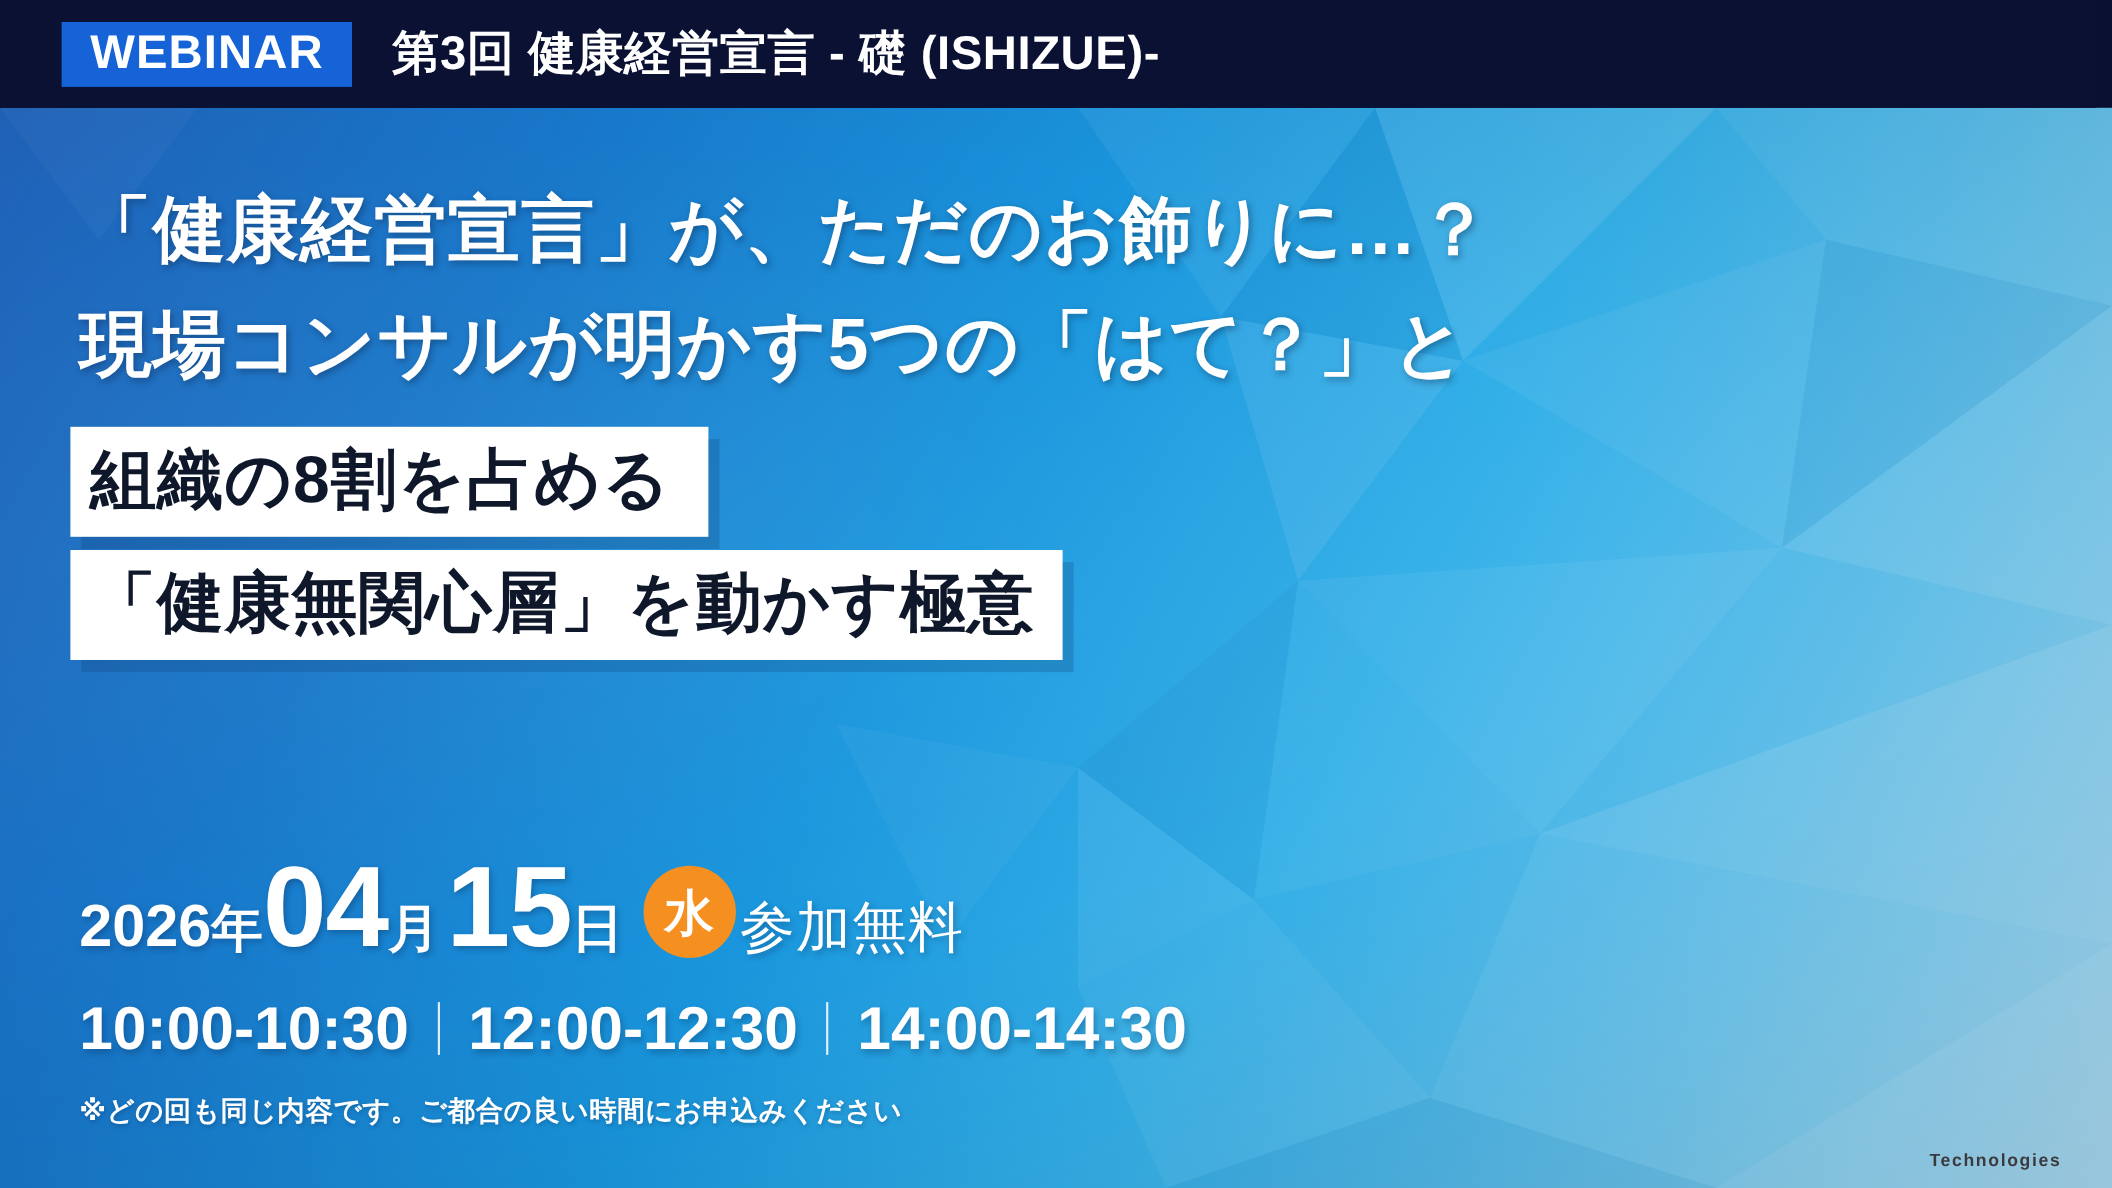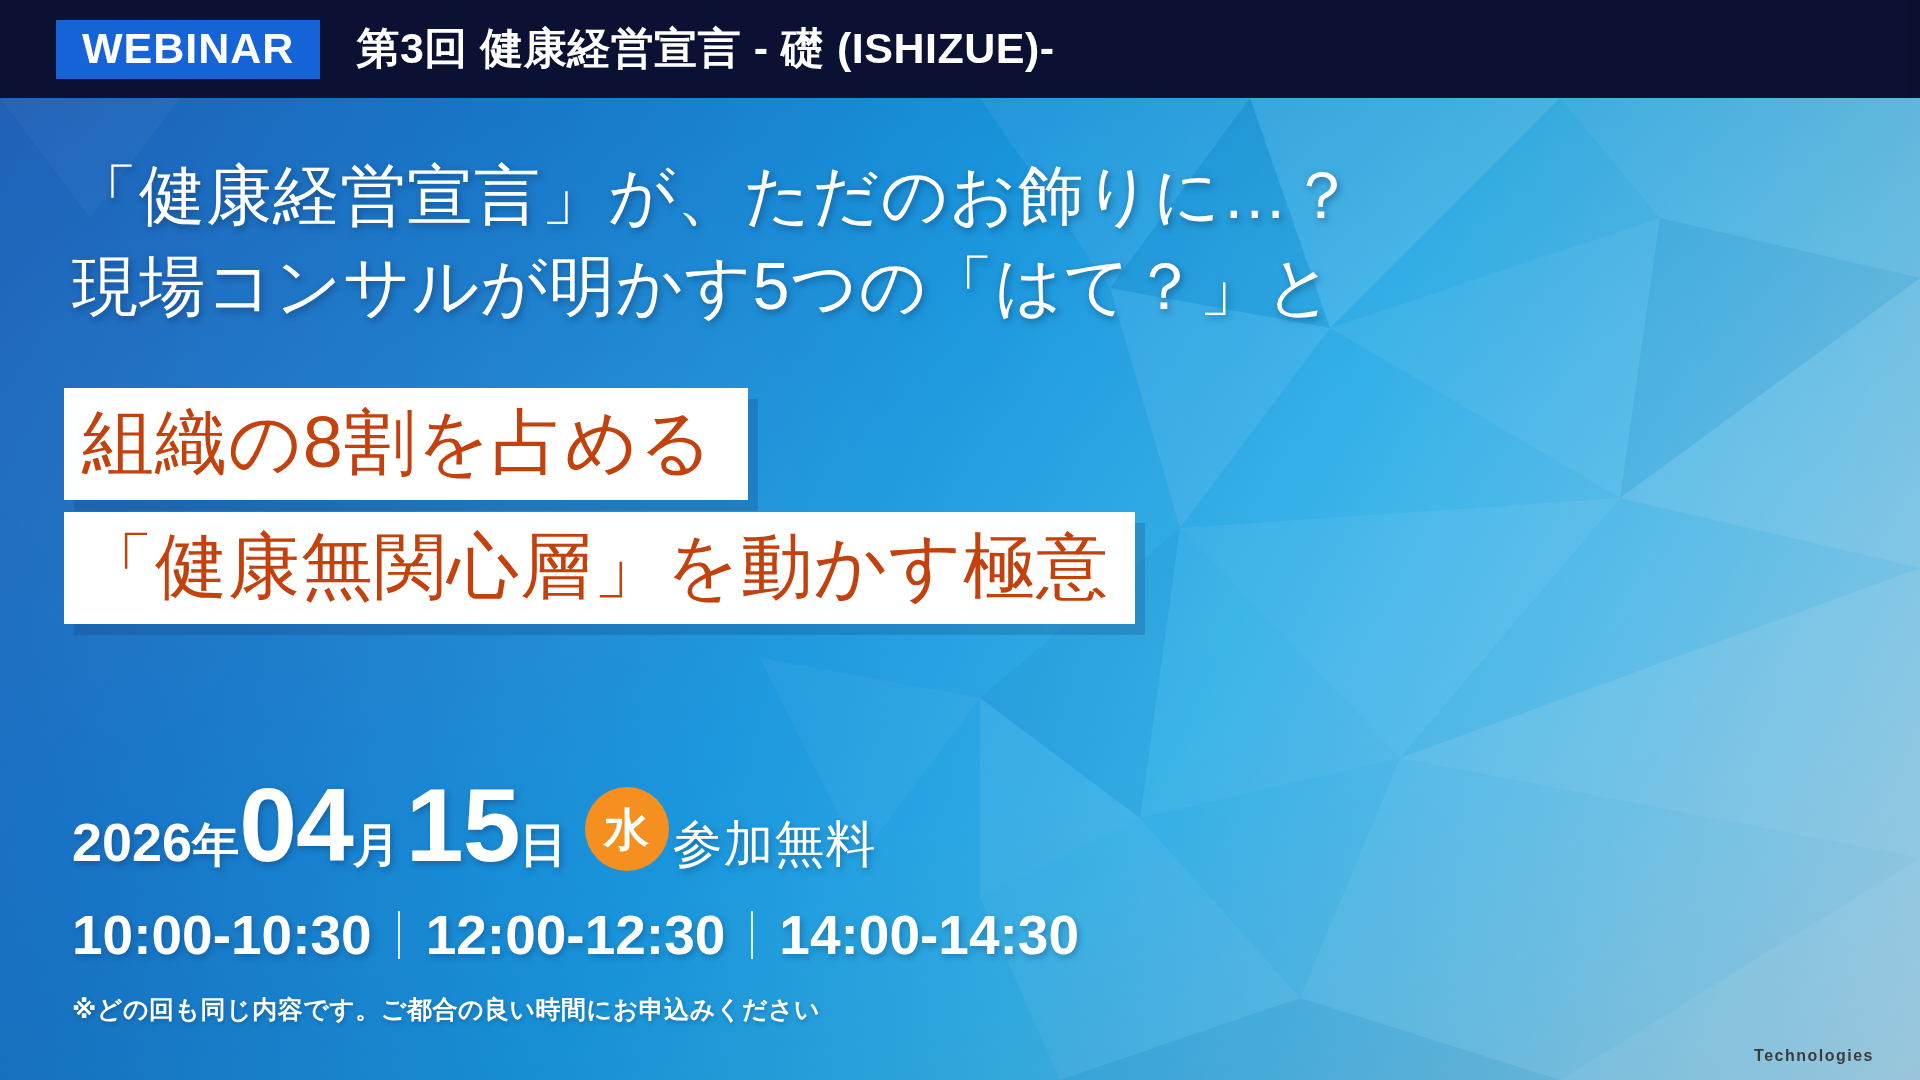--- a/index.html
+++ b/index.html
@@ -86,40 +86,41 @@
   
   .lead {
     position: absolute;
     left: 72px;
     top: 52px;
     z-index: 12;
   }
   .lead-line {
     color: #ffffff;
     font-size: 66px;
-    font-weight: 400;
+    font-weight: 700;
     line-height: 1.38;
     letter-spacing: 1px;
     white-space: nowrap;
     text-shadow: 2px 3px 7px rgba(10,35,70,0.42);
+    margin-top: 13px;
   }
 
   
   .kicker-wrap {
     position: absolute;
     left: 0;
     top: 290px;
     z-index: 14;
     width: 1920px;
   }
   .kicker {
     background: #ffffff;
-    color: #c2410c;
-    font-size: 72px;
-    font-weight: 400;
+    color: #0f172a;
+    font-size: 60px;
+    font-weight: 700;
     line-height: 1.0;
     letter-spacing: 1px;
     white-space: nowrap;
     display: inline-block;
     box-shadow: 10px 11px 0 rgba(13,55,104,0.22);
   }
   .kicker-1 {
     margin-left: 64px;
     padding: 18px 34px 22px 18px;
   }

